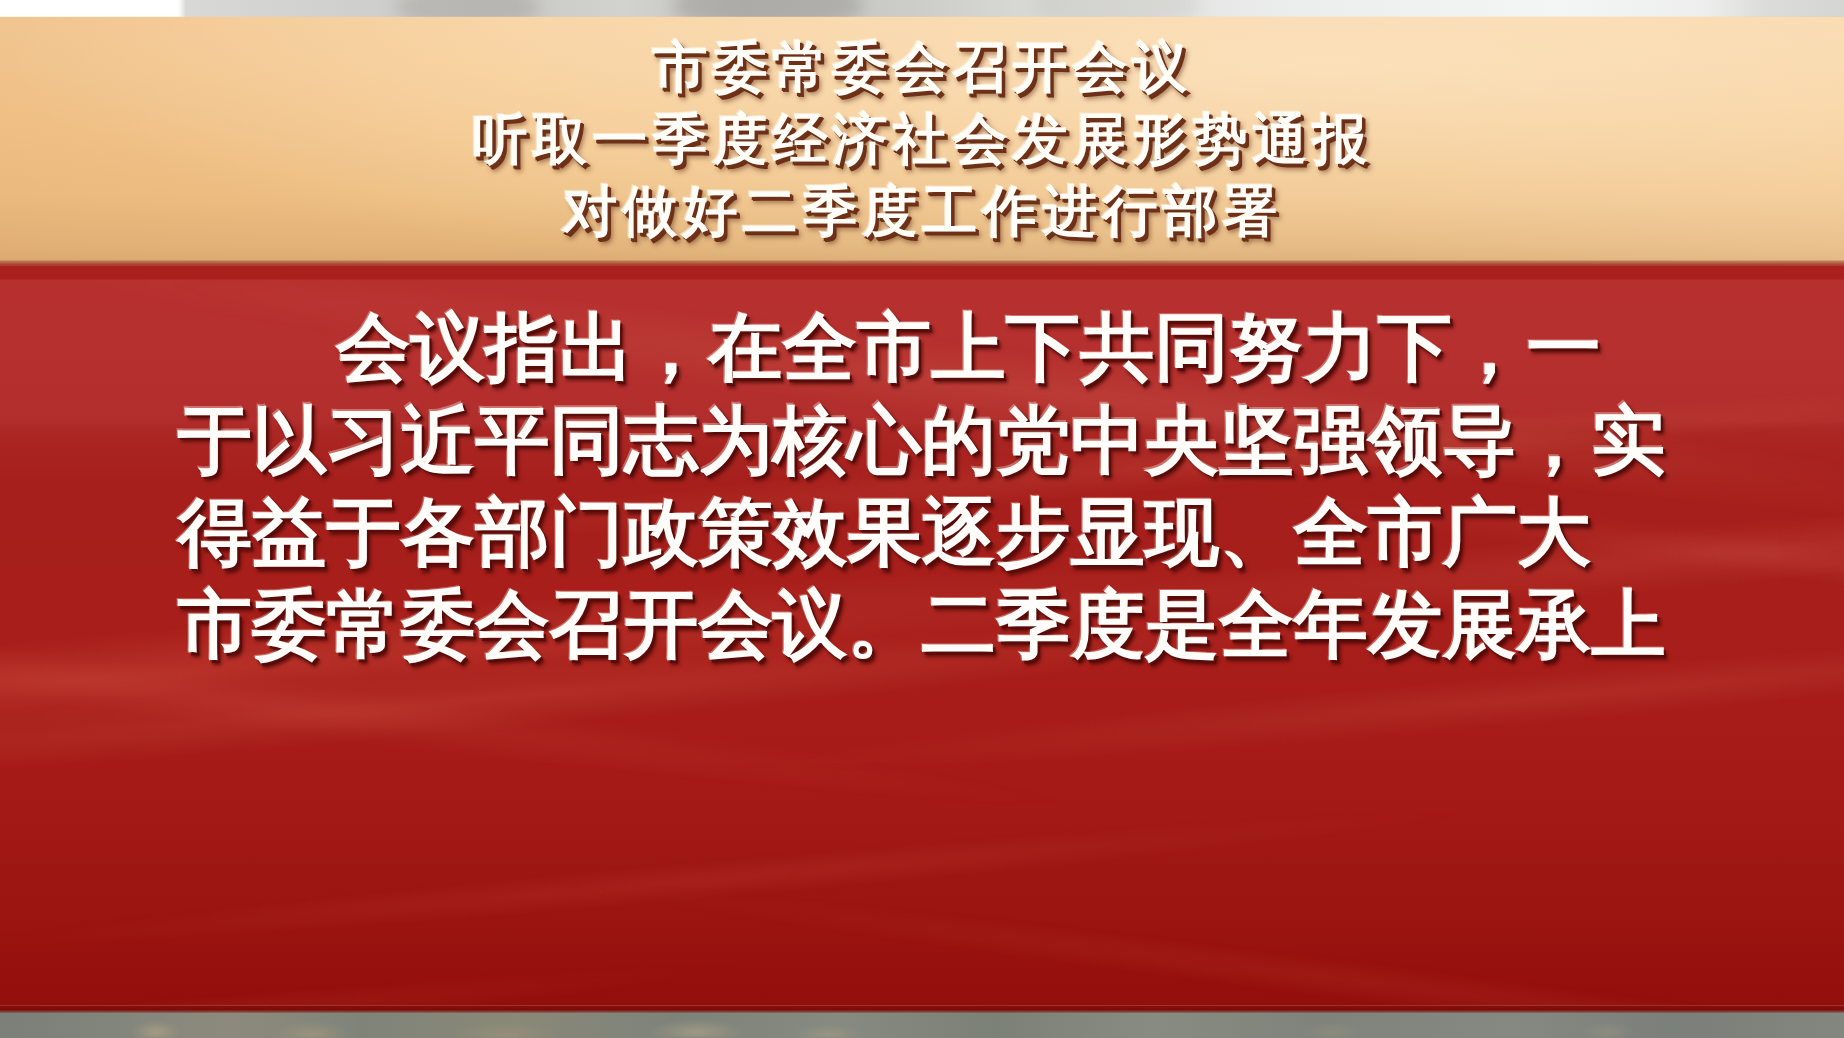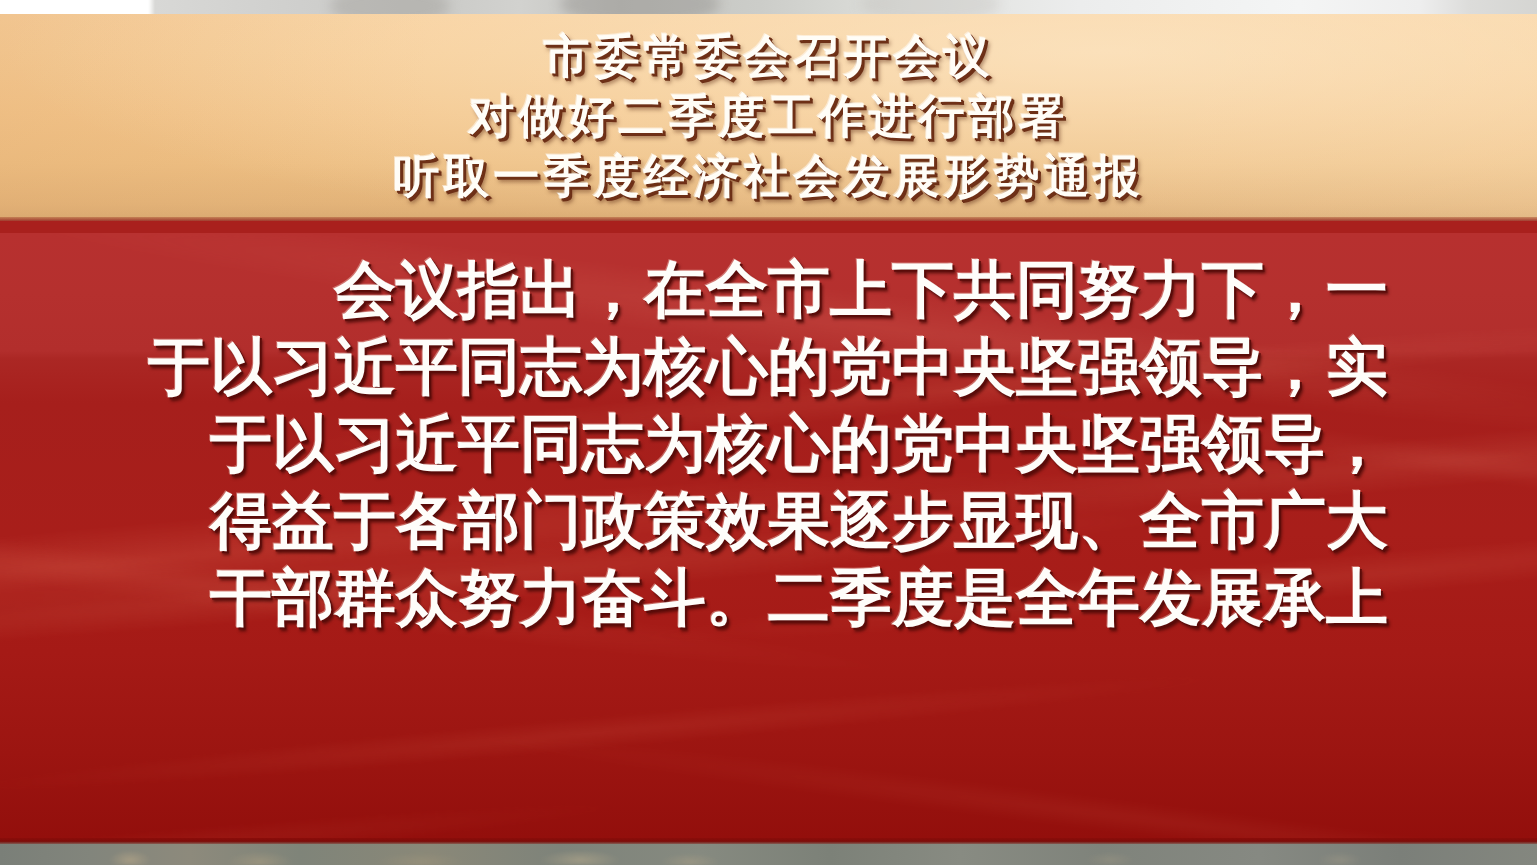--- a/index.html
+++ b/index.html
@@ -124,21 +124,20 @@
         #b7302f 0px,
         #b5302e 60px,
         #b22e2c 118px,
         #ab2724 126px,
         #a61f1c 170px,
         #a81e1a 300px,
         #a51a16 420px,
         #9c1511 520px,
         #930f0c 605px);
     overflow: hidden;
-    text-align: right;
   }
   
   .marble {
     position: absolute;
     inset: 0;
     pointer-events: none;
     opacity: 0.55;
     background:
       radial-gradient(70% 7% at 18% 46%, rgba(236,120,96,0.40) 0%, rgba(236,120,96,0) 70%),
       radial-gradient(60% 5% at 30% 52%, rgba(240,140,110,0.30) 0%, rgba(240,140,110,0) 72%),
@@ -241,35 +240,34 @@
 
   <div class="video-strip-top">
     <div class="vt-blob" style="left:330px; top:-14px; width:120px; height:40px; background:rgba(150,145,140,0.35);"></div>
     <div class="vt-blob" style="left:560px; top:-18px; width:160px; height:44px; background:rgba(120,115,112,0.30);"></div>
     <div class="vt-blob" style="left:860px; top:-16px; width:140px; height:40px; background:rgba(180,176,172,0.25);"></div>
   </div>
 
   <div class="title-banner">
     <div class="title-lines">
       <span class="title-line l1">市委常委会召开会议</span>
+      <span class="title-line l2">听取一季度经济社会发展形势通报</span>
       <span class="title-line l3">对做好二季度工作进行部署</span>
-      <span class="title-line l2">听取一季度经济社会发展形势通报</span>
     </div>
   </div>
 
   <div class="body-panel">
     <div class="marble"></div>
     <div class="marble2"></div>
 
     <div class="body-text">
       <span class="body-line indent">会议指出，在全市上下共同努力下，一</span>
       <span class="body-line">于以习近平同志为核心的党中央坚强领导，实</span>
-      <span class="body-line">于以习近平同志为核心的党中央坚强领导，</span>
       <span class="body-line">得益于各部门政策效果逐步显现、全市广大</span>
-      <span class="body-line">干部群众努力奋斗。二季度是全年发展承上</span>
+      <span class="body-line">市委常委会召开会议。二季度是全年发展承上</span>
     </div>
   </div>
 
   <div class="video-strip-bottom">
     <div class="vb-grass"></div>
   </div>
 
 </div>
 
 </body></html>

